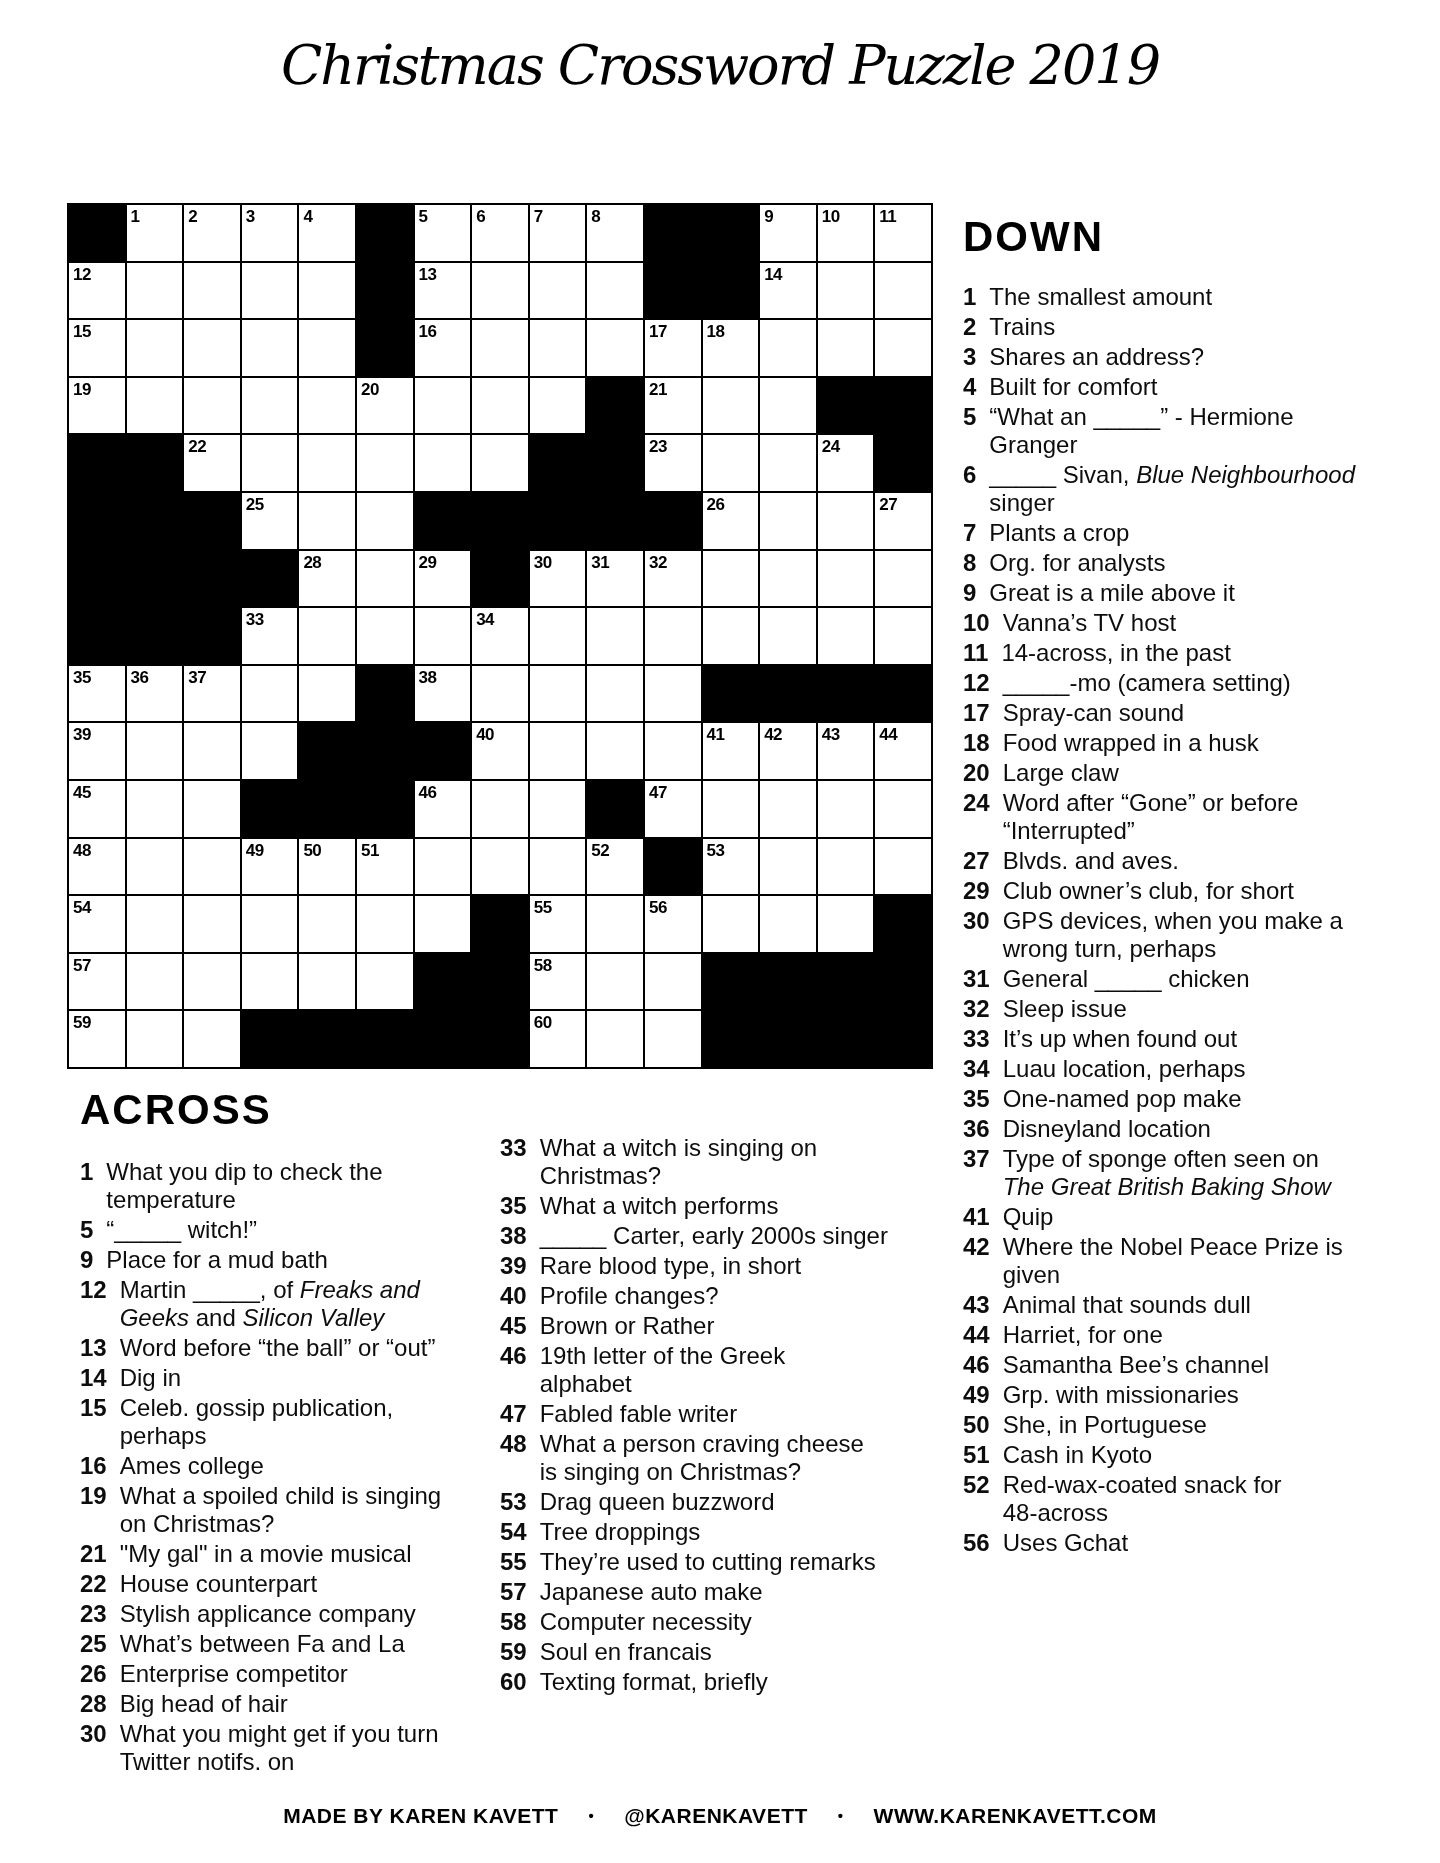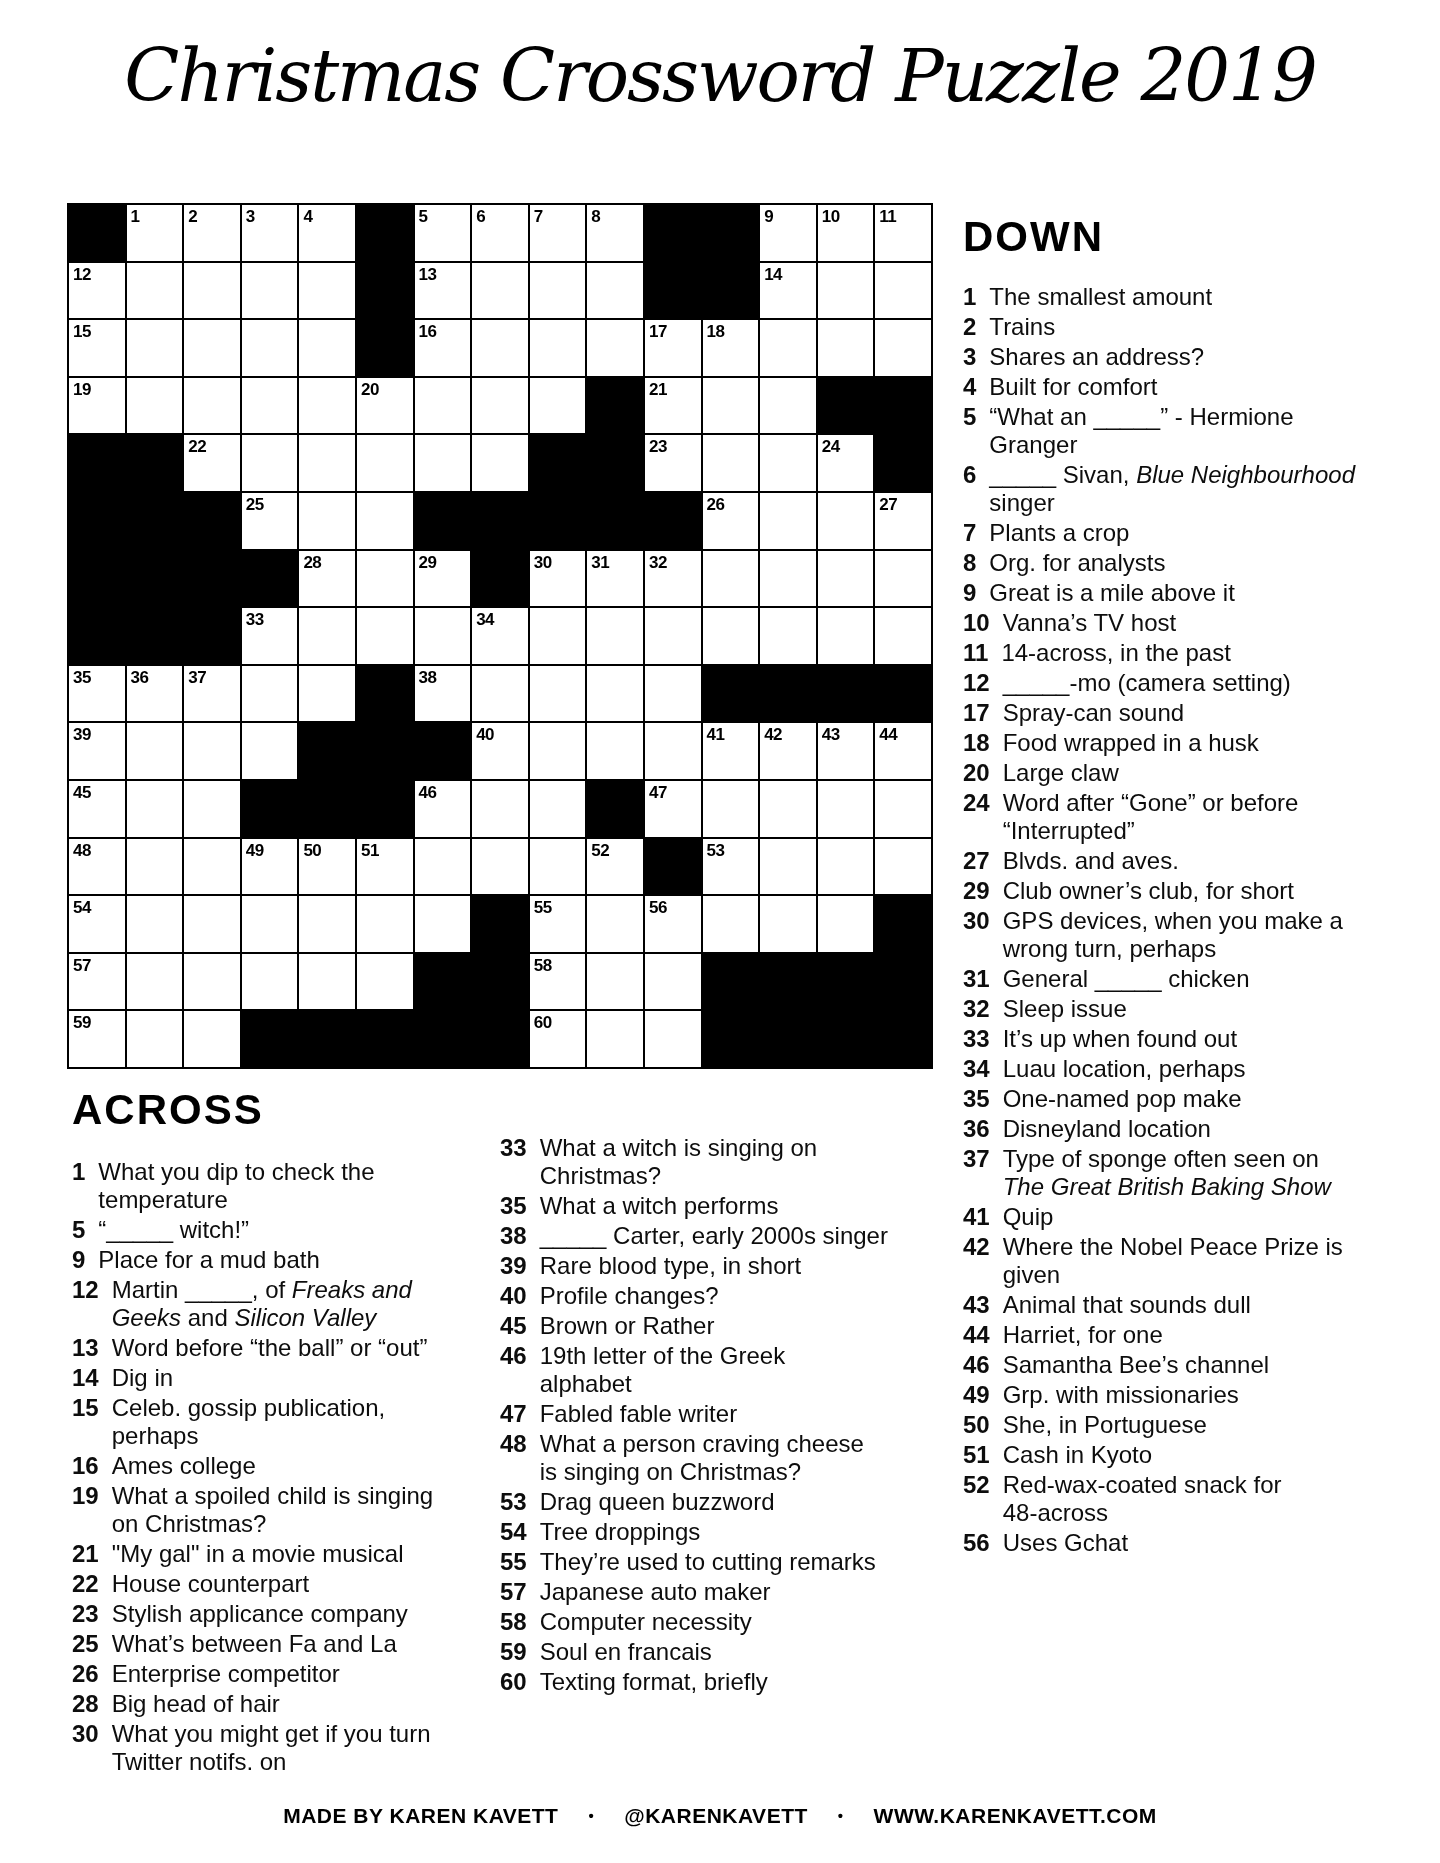--- a/index.html
+++ b/index.html
@@ -2,36 +2,36 @@
 <html><head>
 <meta charset="utf-8">
 <style>
   html,body{margin:0;padding:0;background:#ffffff;}
   .page{position:relative;width:1440px;height:1863px;background:#ffffff;color:#0d0d0d;
         font-family:"Liberation Sans",sans-serif;overflow:hidden;}
 
   
   .title{position:absolute;left:50px;top:34px;width:1340px;text-align:center;white-space:nowrap;
          font-family:"DejaVu Serif",serif;font-style:italic;font-weight:500;
-         font-size:72px;letter-spacing:-2px;color:#000;}
+         font-size:54px;letter-spacing:-2px;color:#000;}
 
   
   #grid{position:absolute;left:67px;top:203px;display:grid;
         grid-template-columns:repeat(15,57.6px);grid-auto-rows:57.6px;
         border:1.5px solid #000;background:#fff;}
   .cell{position:relative;box-sizing:border-box;border:1.5px solid #000;background:#fff;}
   .cell.black{background:#000;}
   .cell .num{position:absolute;top:2px;left:4px;font-size:17px;font-weight:bold;
              letter-spacing:-0.5px;color:#000;}
 
   
   .heading{margin:0;font-size:42px;font-weight:bold;letter-spacing:2px;color:#000;
            font-family:"Liberation Sans",sans-serif;}
   #down{position:absolute;left:963px;top:213px;width:452px;}
-  #across{position:absolute;left:72px;top:1086px;width:448px;}
+  #across{position:absolute;left:80px;top:1086px;width:448px;}
   #across2{position:absolute;left:500px;top:1112px;width:470px;}
   .clues{margin-top:22px;}
   #across .clues{margin-top:24px;}
   .clue{display:flex;align-items:flex-start;margin-bottom:2px;
         font-size:24px;line-height:28px;}
   .clue .n{font-weight:bold;margin-right:13px;white-space:nowrap;}
   .clue .t{flex:1;white-space:pre-line;}
   .clue .t em{font-style:italic;text-align:right;}
 
   
@@ -674,21 +674,21 @@
       <div class="clue">
         <span class="n">54</span>
         <div class="t"><span>Tree droppings</span></div>
       </div>
       <div class="clue">
         <span class="n">55</span>
         <div class="t"><span>They’re used to cutting remarks</span></div>
       </div>
       <div class="clue">
         <span class="n">57</span>
-        <div class="t"><span>Japanese auto maker</span></div>
+        <div class="t"><span>Japanese auto make</span></div>
       </div>
       <div class="clue">
         <span class="n">58</span>
         <div class="t"><span>Computer necessity</span></div>
       </div>
       <div class="clue">
         <span class="n">59</span>
         <div class="t"><span>Soul en francais</span></div>
       </div>
       <div class="clue">

